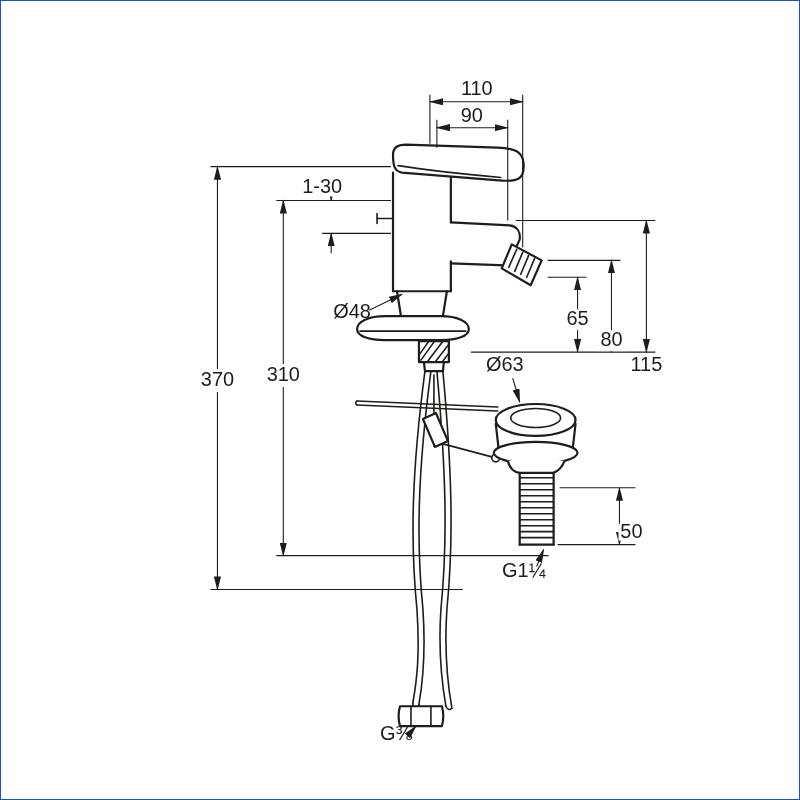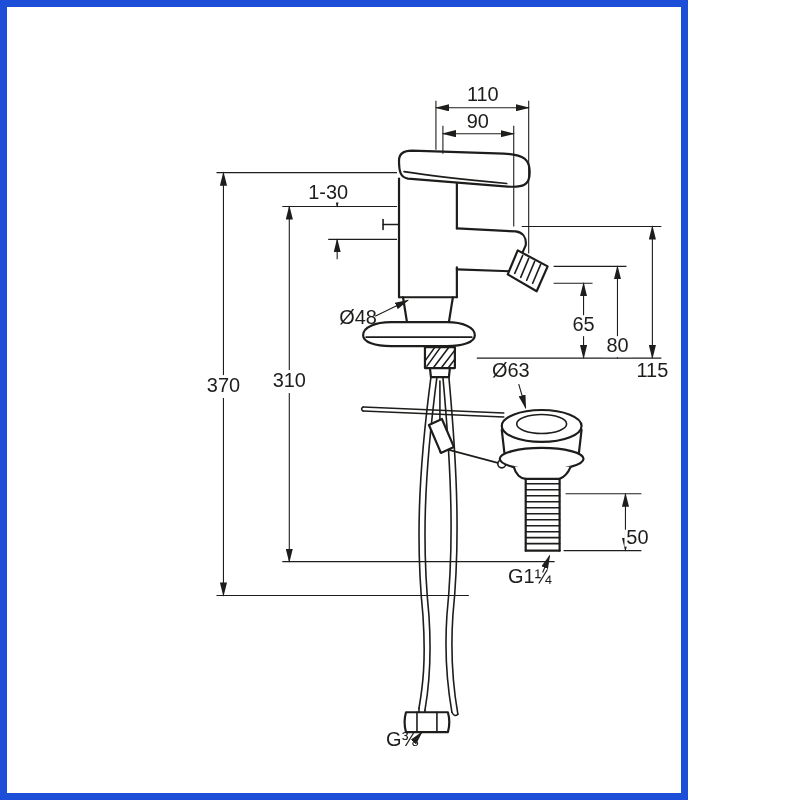--- a/index.html
+++ b/index.html
@@ -1,16 +1,16 @@
 <!DOCTYPE html>
 <html><head>
 <meta charset="utf-8">
 <style>
   html,body { margin:0; padding:0; background:#ffffff; }
-  .page { width:688px; height:800px; box-sizing:border-box; border:7px solid #1d4ed8; background:#ffffff; overflow:hidden; }
+  .page { width:800px; height:800px; box-sizing:border-box; border:1px solid #1d4ed8; background:#ffffff; overflow:hidden; }
   svg { display:block; }
   .o2   { fill:none; stroke:#1d1d1b; stroke-width:2.2; stroke-linecap:round; stroke-linejoin:round; }
   .o16  { fill:none; stroke:#1d1d1b; stroke-width:1.6; stroke-linecap:round; stroke-linejoin:round; }
   .shape{ fill:#ffffff; stroke:#1d1d1b; stroke-width:2.2; stroke-linejoin:round; }
   .dim  { fill:none; stroke:#1d1d1b; stroke-width:1.1; }
   .bg   { fill:#ffffff; stroke:none; }
   .lbl  { font-family:"Liberation Sans", sans-serif; font-size:20px; fill:#1d1d1b; text-anchor:middle; }
 </style>
 </head>
 <body>

